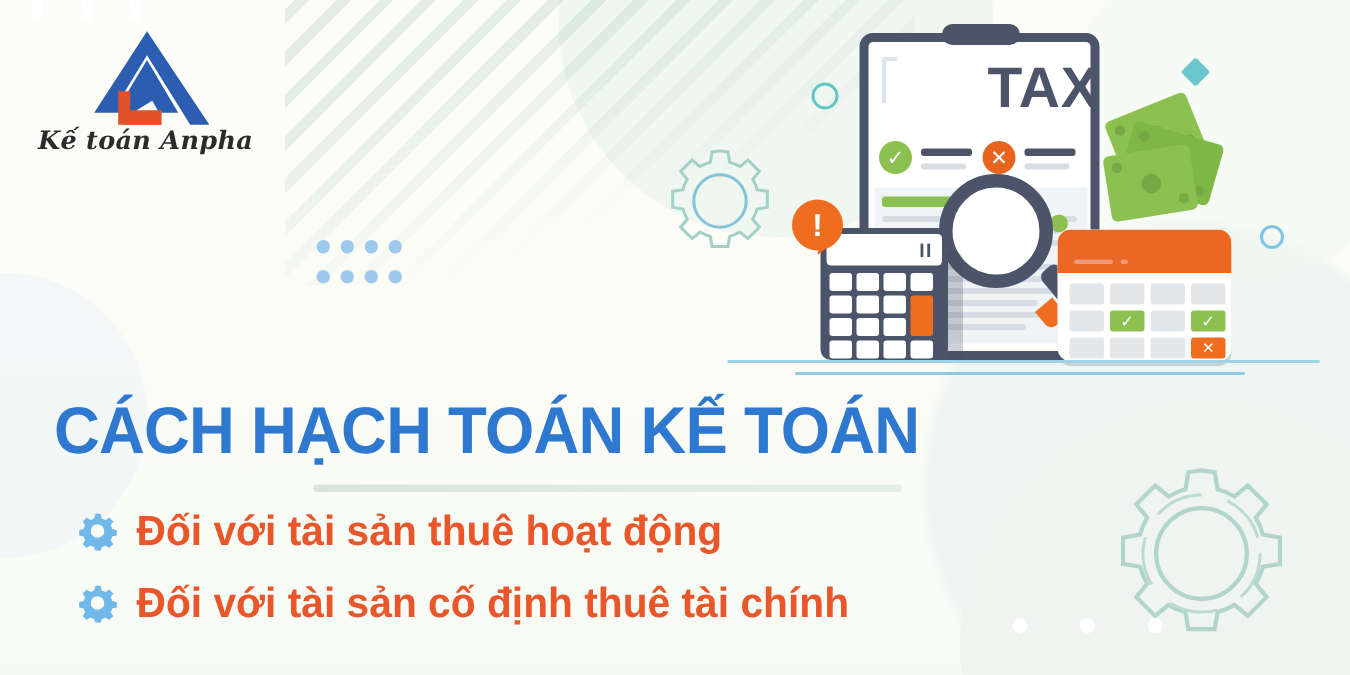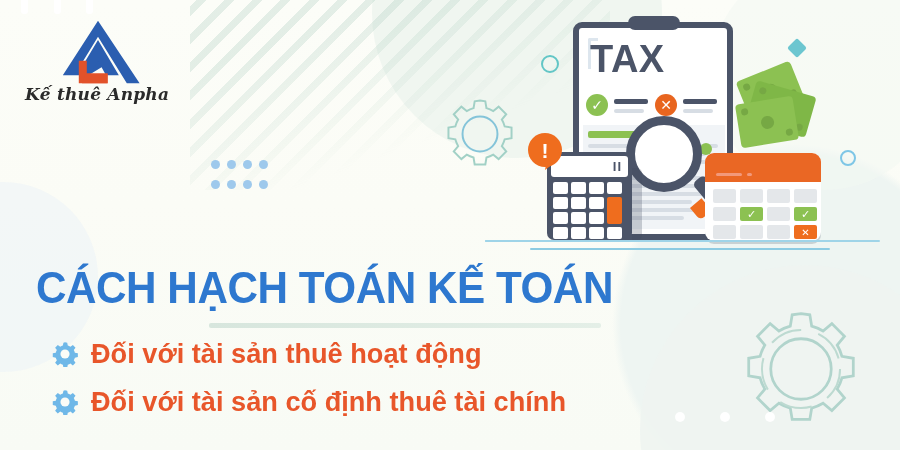--- a/index.html
+++ b/index.html
@@ -92,21 +92,21 @@
   .gld-a{left:485px;width:12px;}
   .gld-b{left:858px;width:14px;}
 
   
   .clipboard{position:absolute;left:573px;top:22px;width:160px;height:218px;
     background:#fff;border:6px solid #4b5468;border-radius:9px;box-sizing:border-box;}
   .clip-top{position:absolute;left:628px;top:16px;width:52px;height:14px;
     background:#4b5468;border-radius:7px;}
   .clip-corner{position:absolute;left:588px;top:38px;width:7px;height:28px;
     border-left:3px solid #dde6ee;border-top:3px solid #dde6ee;border-radius:2px 0 0 0;}
-  .tax-word{position:absolute;left:590px;top:38px;width:160px;text-align:left;
+  .tax-word{position:absolute;left:573px;top:38px;width:160px;text-align:right;
     font-size:38px;font-weight:700;color:#4b5468;letter-spacing:.5px;}
   .badge{position:absolute;width:22px;height:22px;border-radius:50%;
     display:flex;align-items:center;justify-content:center;
     color:#fff;font-size:14px;font-weight:700;line-height:1;}
   .badge-ok{left:586px;top:94px;background:#8cc152;}
   .badge-no{left:655px;top:94px;background:#e8651f;}
   .bar{position:absolute;border-radius:2px;}
   .bar-dark{background:#4b5468;}
   .bar-gray{background:#d7dde4;}
   .bar-green{background:#8cc152;}
@@ -212,21 +212,21 @@
       <i></i>
     </div>
 
   <div class="logo">
     <svg class="logo-mark" viewBox="0 0 120 90">
       <path d="M60 6 L112 84 L96 84 L60 26 L38 62 L55 62 L60 53 L66 63 L48 74 L16 74 Z" fill="#2b5eb0"></path>
       <path d="M60 30 L86 74 L70 74 L60 56 L52 70 L36 70 Z" fill="#2b5eb0"></path>
       <path d="M36 56 L46 56 L46 72 L72 72 L72 84 L36 84 Z" fill="#e2522a"></path>
       <path d="M44 72 L72 72 L72 84 L40 84 Z" fill="#e2522a"></path>
     </svg>
-    <div class="logo-text">Kế thuê Anpha</div>
+    <div class="logo-text">Kế toán Anpha</div>
   </div>
 
   <div class="headline">CÁCH HẠCH TOÁN KẾ TOÁN</div>
   <div class="headline-rule"></div>
 
   <div class="bullets">
     <div class="bullet">
       <svg class="bullet-icon" viewBox="0 0 40 40">
         <path d="M20 2 l3.4 .5 .9 4.6 a15 15 0 0 1 4 1.7 l3.8-2.7 4.1 4.1 -2.7 3.8 a15 15 0 0 1 1.7 4 l4.6 .9 0 5.8 -4.6 .9 a15 15 0 0 1 -1.7 4 l2.7 3.8 -4.1 4.1 -3.8-2.7 a15 15 0 0 1 -4 1.7 l-.9 4.6 -5.8 0 -.9-4.6 a15 15 0 0 1 -4-1.7 l-3.8 2.7 -4.1-4.1 2.7-3.8 a15 15 0 0 1 -1.7-4 l-4.6-.9 0-5.8 4.6-.9 a15 15 0 0 1 1.7-4 l-2.7-3.8 4.1-4.1 3.8 2.7 a15 15 0 0 1 4-1.7 l.9-4.6 z" fill="#6fb8e8"></path>
         <circle cx="20" cy="20" r="7" fill="#fbfcf7"></circle>

